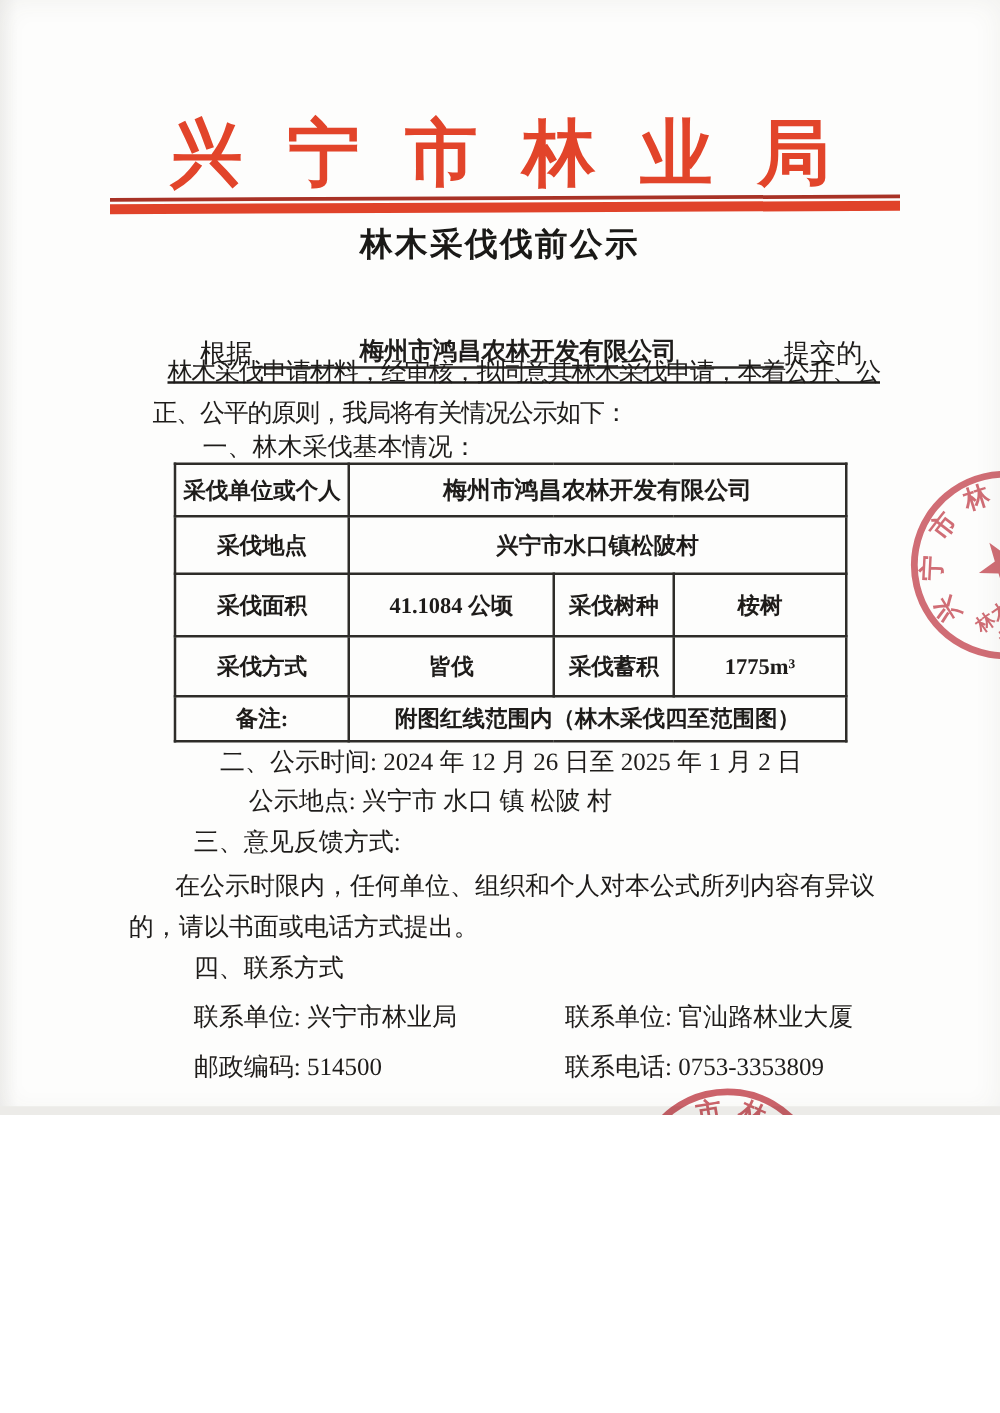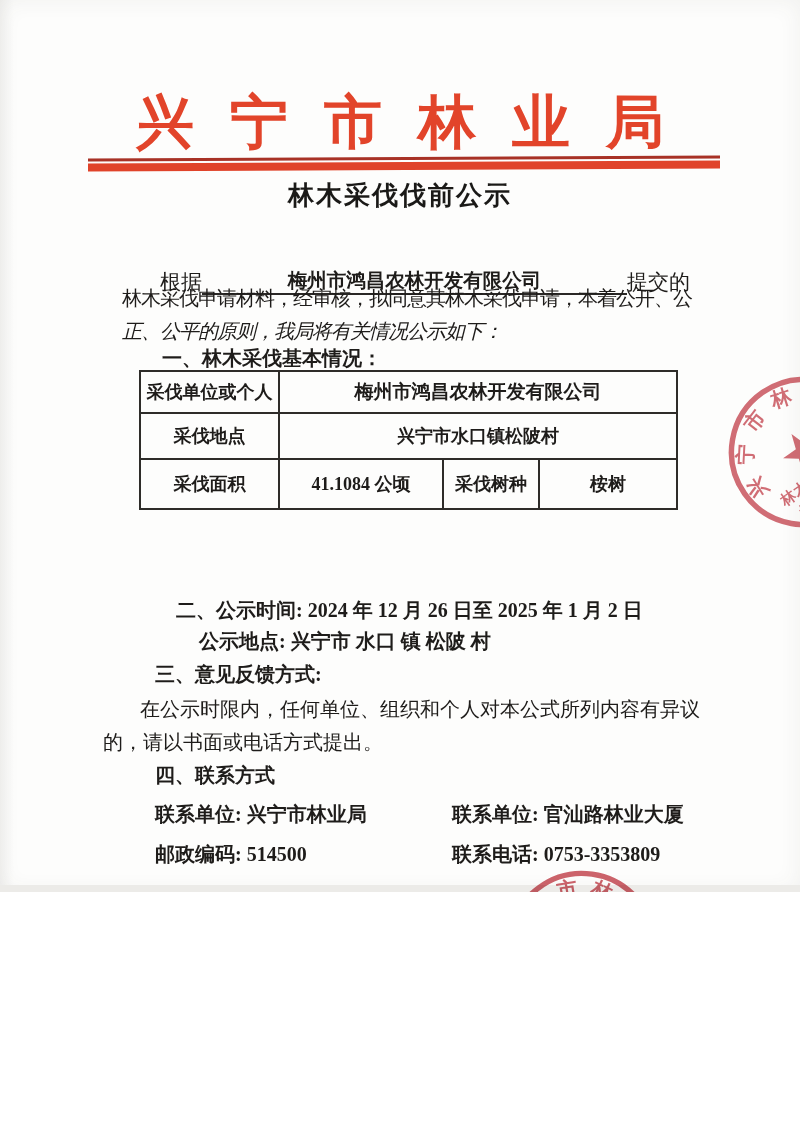--- a/index.html
+++ b/index.html
@@ -37,30 +37,30 @@
     position: absolute; top: 162px; left: 88px; width: 632px; height: 8px;
     background: #e0432a; transform: rotate(-0.25deg);
   }
   .doc-title {
     position: absolute; top: 178px; left: 0; width: 100%;
     text-align: center;
     font-size: 26px; font-weight: 700; letter-spacing: 2px;
     color: #1a1917;
   }
   .tline { position: absolute; white-space: nowrap; font-size: 20px; line-height: 1.2; }
-  .bold { font-weight: 700; }
+  .bold { font-weight: 400; }
   .intro-line1 { top: 268px; left: 160px; font-size: 21px; }
   .blank-underline {
     display: inline-block; width: 425px;
     border-bottom: 2px solid #2a2826;
     text-align: center; vertical-align: bottom;
   }
   .company-name { font-weight: 700; font-size: 19.5px; }
-  .l2 { top: 286px; left: 122px; letter-spacing: -1px; }
-  .l3 { top: 319px; left: 122px; letter-spacing: -1px; font-style: italic; }
+  .l2 { top: 286px; left: 134px; letter-spacing: -1px; text-decoration: underline; }
+  .l3 { top: 319px; left: 122px; letter-spacing: -1px; }
   .s1 { top: 346px; left: 162px; }
   .s2a { top: 598px; left: 156px; margin-left: 20px; }
   .s2b { top: 629px; left: 199px; }
   .s3 { top: 662px; left: 155px; }
   .p1 { top: 697px; left: 140px; }
   .p2 { top: 730px; left: 103px; }
   .s4 { top: 763px; left: 155px; }
   .c-unit  { top: 802px; left: 155px; }
   .c-addr  { top: 802px; left: 452px; }
   .c-post  { top: 842px; left: 155px; }
@@ -133,20 +133,30 @@
     <tr class="r2">
       <td>采伐地点</td>
       <td colspan="3">兴宁市水口镇松陂村</td>
     </tr>
     <tr class="r3">
       <td>采伐面积</td>
       <td>41.1084 公顷</td>
       <td>采伐树种</td>
       <td>桉树</td>
     </tr>
+    <tr class="r4">
+      <td>采伐方式</td>
+      <td>皆伐</td>
+      <td>采伐蓄积</td>
+      <td>1775m³</td>
+    </tr>
+    <tr class="r5">
+      <td>备注:</td>
+      <td colspan="3">附图红线范围内（林木采伐四至范围图）</td>
+    </tr>
   </tbody>
     </table>
 
   <div class="tline s2a bold">二、公示时间: 2024 年 12 月 26 日至 2025 年 1 月 2 日</div>
   <div class="tline s3 bold">三、意见反馈方式:</div>
   <div class="tline s2b bold">公示地点: 兴宁市 水口 镇 松陂 村</div>
   <div class="tline p2">的，请以书面或电话方式提出。</div>
   <div class="tline p1">在公示时限内，任何单位、组织和个人对本公式所列内容有异议</div>
   <div class="tline s4 bold">四、联系方式</div>
 

